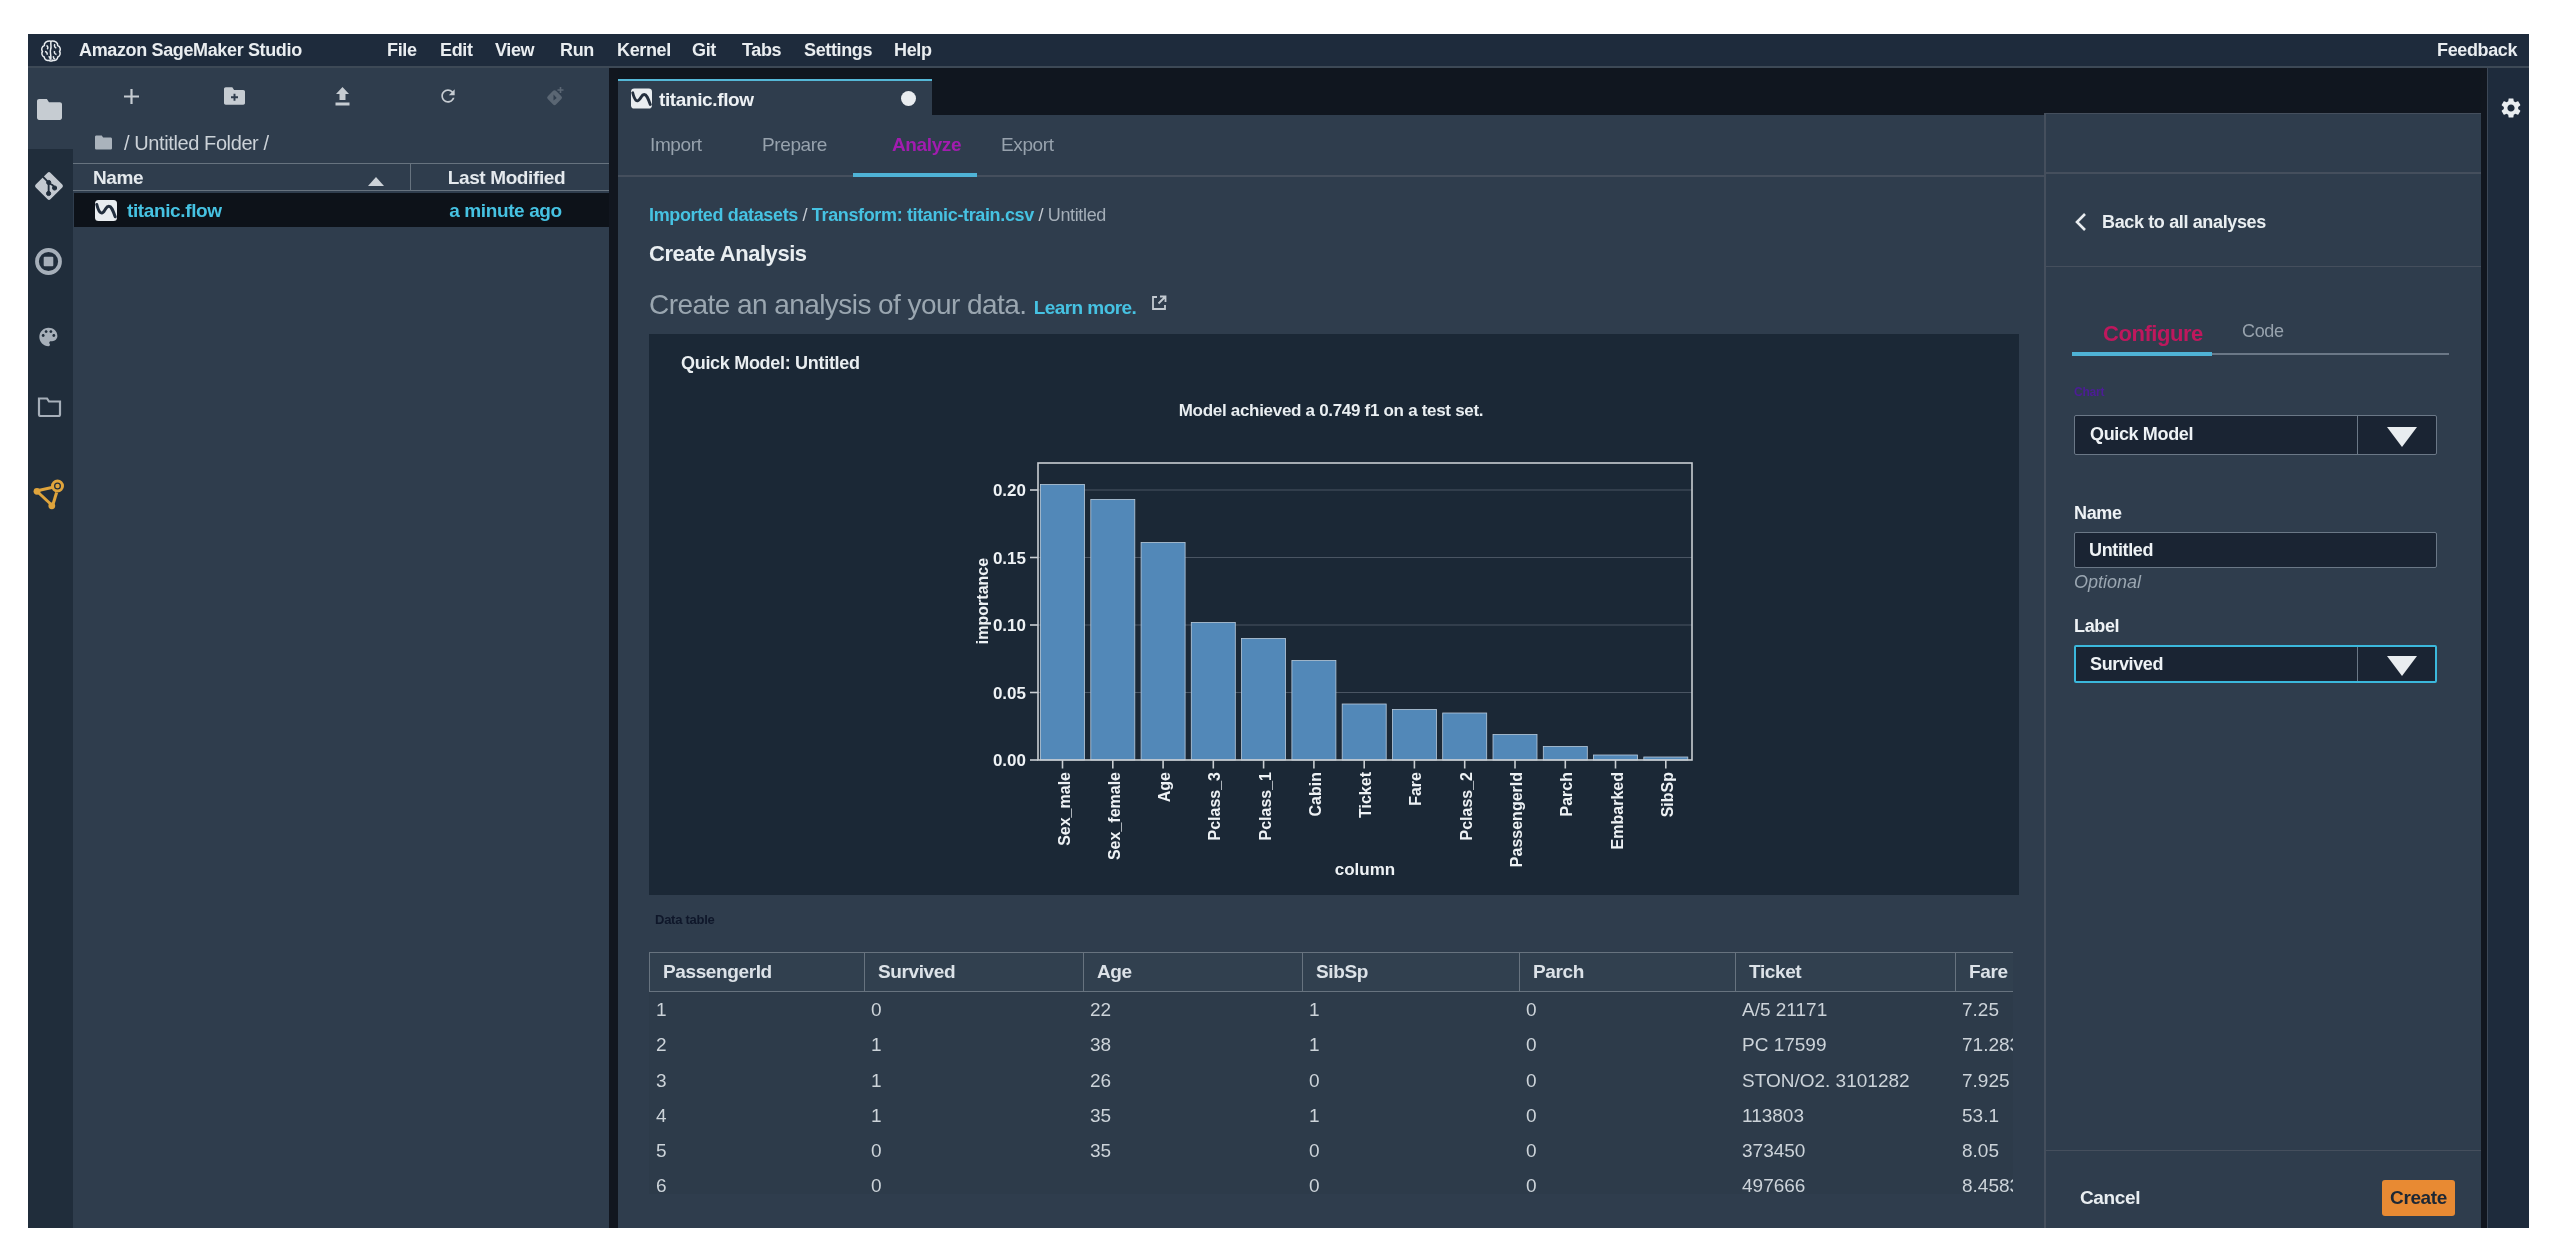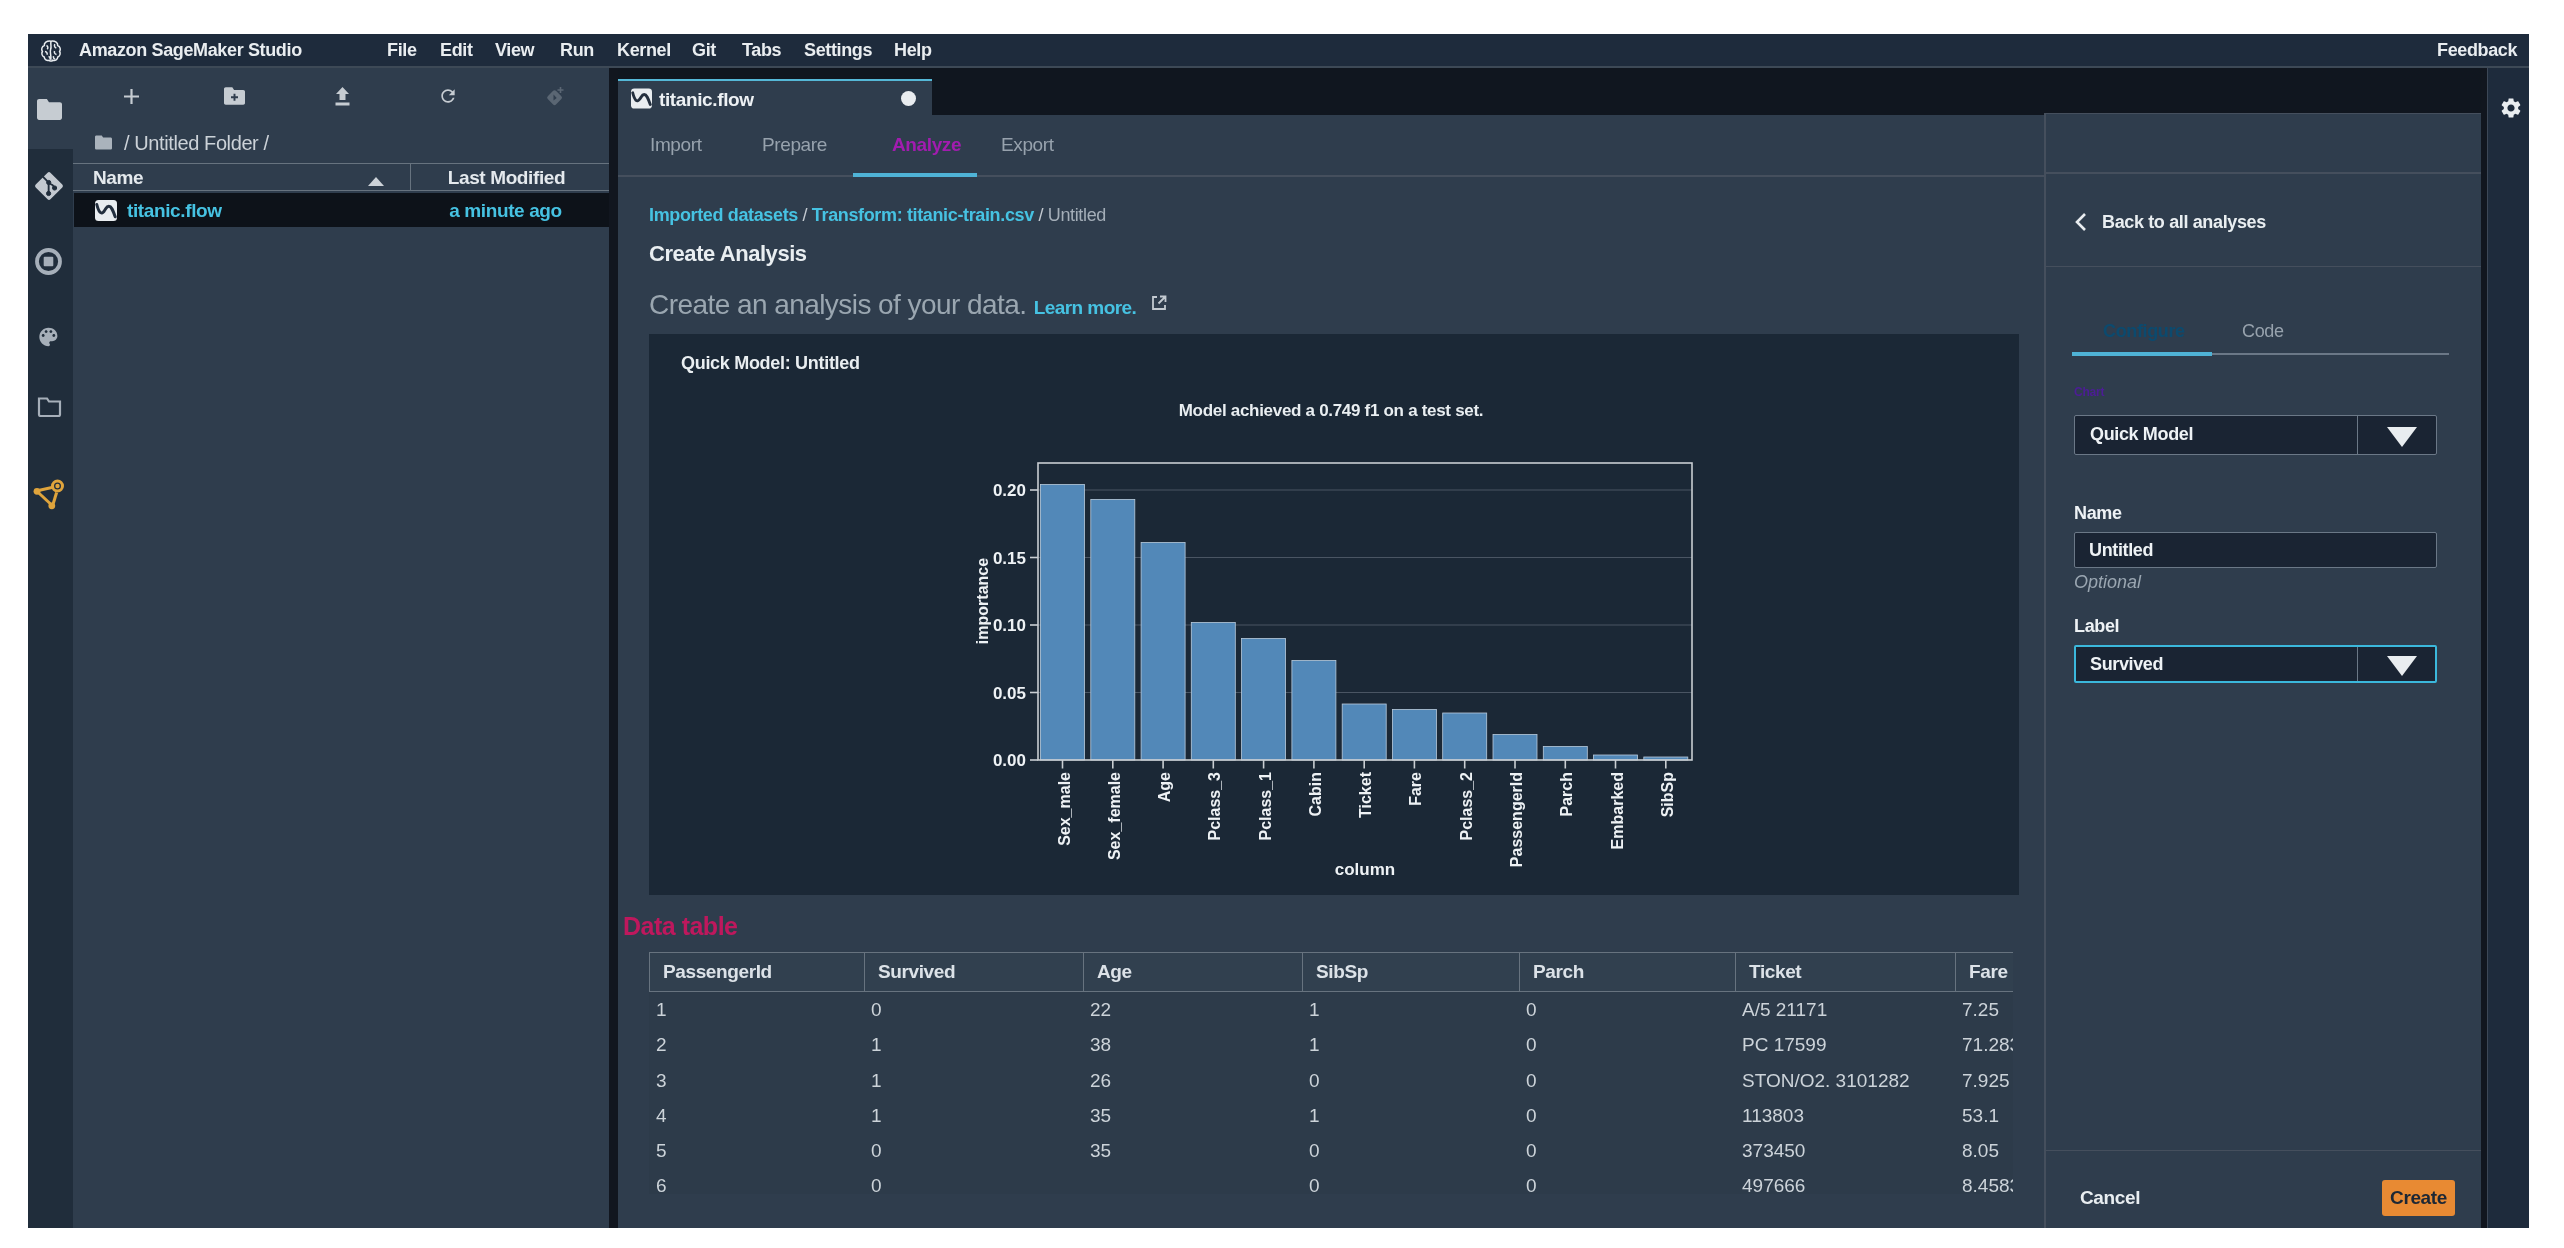--- a/index.html
+++ b/index.html
@@ -257,21 +257,21 @@
     <text transform="rotate(-90 1421.4 772)" x="1421.4" y="772">Fare</text>
     <text transform="rotate(-90 1471.7 772)" x="1471.7" y="772">Pclass_2</text>
     <text transform="rotate(-90 1522 772)" x="1522" y="772">PassengerId</text>
     <text transform="rotate(-90 1572.3 772)" x="1572.3" y="772">Parch</text>
     <text transform="rotate(-90 1622.5 772)" x="1622.5" y="772">Embarked</text>
     <text transform="rotate(-90 1672.8 772)" x="1672.8" y="772">SibSp</text>
   </g>
   <text x="1365" y="875" font-size="17" font-weight="bold" fill="#eef2f5" text-anchor="middle">column</text>
 </svg>
 
-<div class="abs b" style="left:623px;top:912px;font-size:25px;letter-spacing:-0.02em;color:#be185d">Data table</div>
+<div class="abs b" style="left:655px;top:912px;font-size:13px;letter-spacing:-0.02em;color:#0f172a">Data table</div>
 <div class="abs" id="dtable" style="left:649px;top:952px;width:1364px;height:242px;overflow:hidden">
   <div style="display:flex;height:40px">
     <div class="th" style="width:215px">PassengerId</div>
     <div class="th" style="width:219px">Survived</div>
     <div class="th" style="width:219px">Age</div>
     <div class="th" style="width:217px">SibSp</div>
     <div class="th" style="width:216px">Parch</div>
     <div class="th" style="width:220px">Ticket</div>
     <div class="th" style="width:217px">Fare</div>
   </div>
@@ -332,21 +332,21 @@
 </div>
 
 <div class="abs" id="rpanel"></div>
 <svg class="abs" style="left:2074px;top:212px" width="13" height="20" viewBox="0 0 13 20">
   <path d="M11 2 L3 10 L11 18" fill="none" stroke="#e9edf0" stroke-width="2.6"></path>
 </svg>
 <div class="abs b" style="left:2102px;top:212px;font-size:18px;letter-spacing:-0.02em;color:#e9eef1">Back to all analyses</div>
 <div class="abs" style="left:2046px;top:266px;width:435px;height:1px;background:#454f5d"></div>
 <div class="abs" style="left:2044px;top:113px;width:437px;height:1px;background:#454f5d"></div>
 <div class="abs" style="left:2046px;top:172px;width:435px;height:2px;background:#454f5d"></div>
-<div class="abs b" style="left:2103px;top:321px;font-size:18px;letter-spacing:-0.02em;color:#0c4a6e">Configure</div>
+<div class="abs b" style="left:2103px;top:321px;font-size:22px;letter-spacing:-0.02em;color:#be185d">Configure</div>
 <div class="abs" style="left:2242px;top:321px;font-size:18px;letter-spacing:-0.02em;color:#97a2ad">Code</div>
 <div class="abs" style="left:2072px;top:353px;width:377px;height:2px;background:#6b7887"></div>
 <div class="abs" style="left:2072px;top:352px;width:140px;height:4px;background:#4fb3d6"></div>
 <div class="abs b" style="left:2074px;top:385px;font-size:12px;letter-spacing:-0.02em;color:#4c1d95">Chart</div>
 <div class="dd" style="left:2074px;top:415px;width:363px;height:40px"></div>
 <div class="abs b" style="left:2090px;top:424px;font-size:18px;letter-spacing:-0.02em;color:#eef2f5">Quick Model</div>
 <div class="ddsep" style="left:2357px;top:416px;height:38px"></div>
 <div class="ddarrow" style="left:2387px;top:427px"></div>
 <div class="abs b" style="left:2074px;top:503px;font-size:18px;letter-spacing:-0.02em;color:#eef2f5">Name</div>
 <div class="dd" style="left:2074px;top:532px;width:363px;height:36px"></div>

